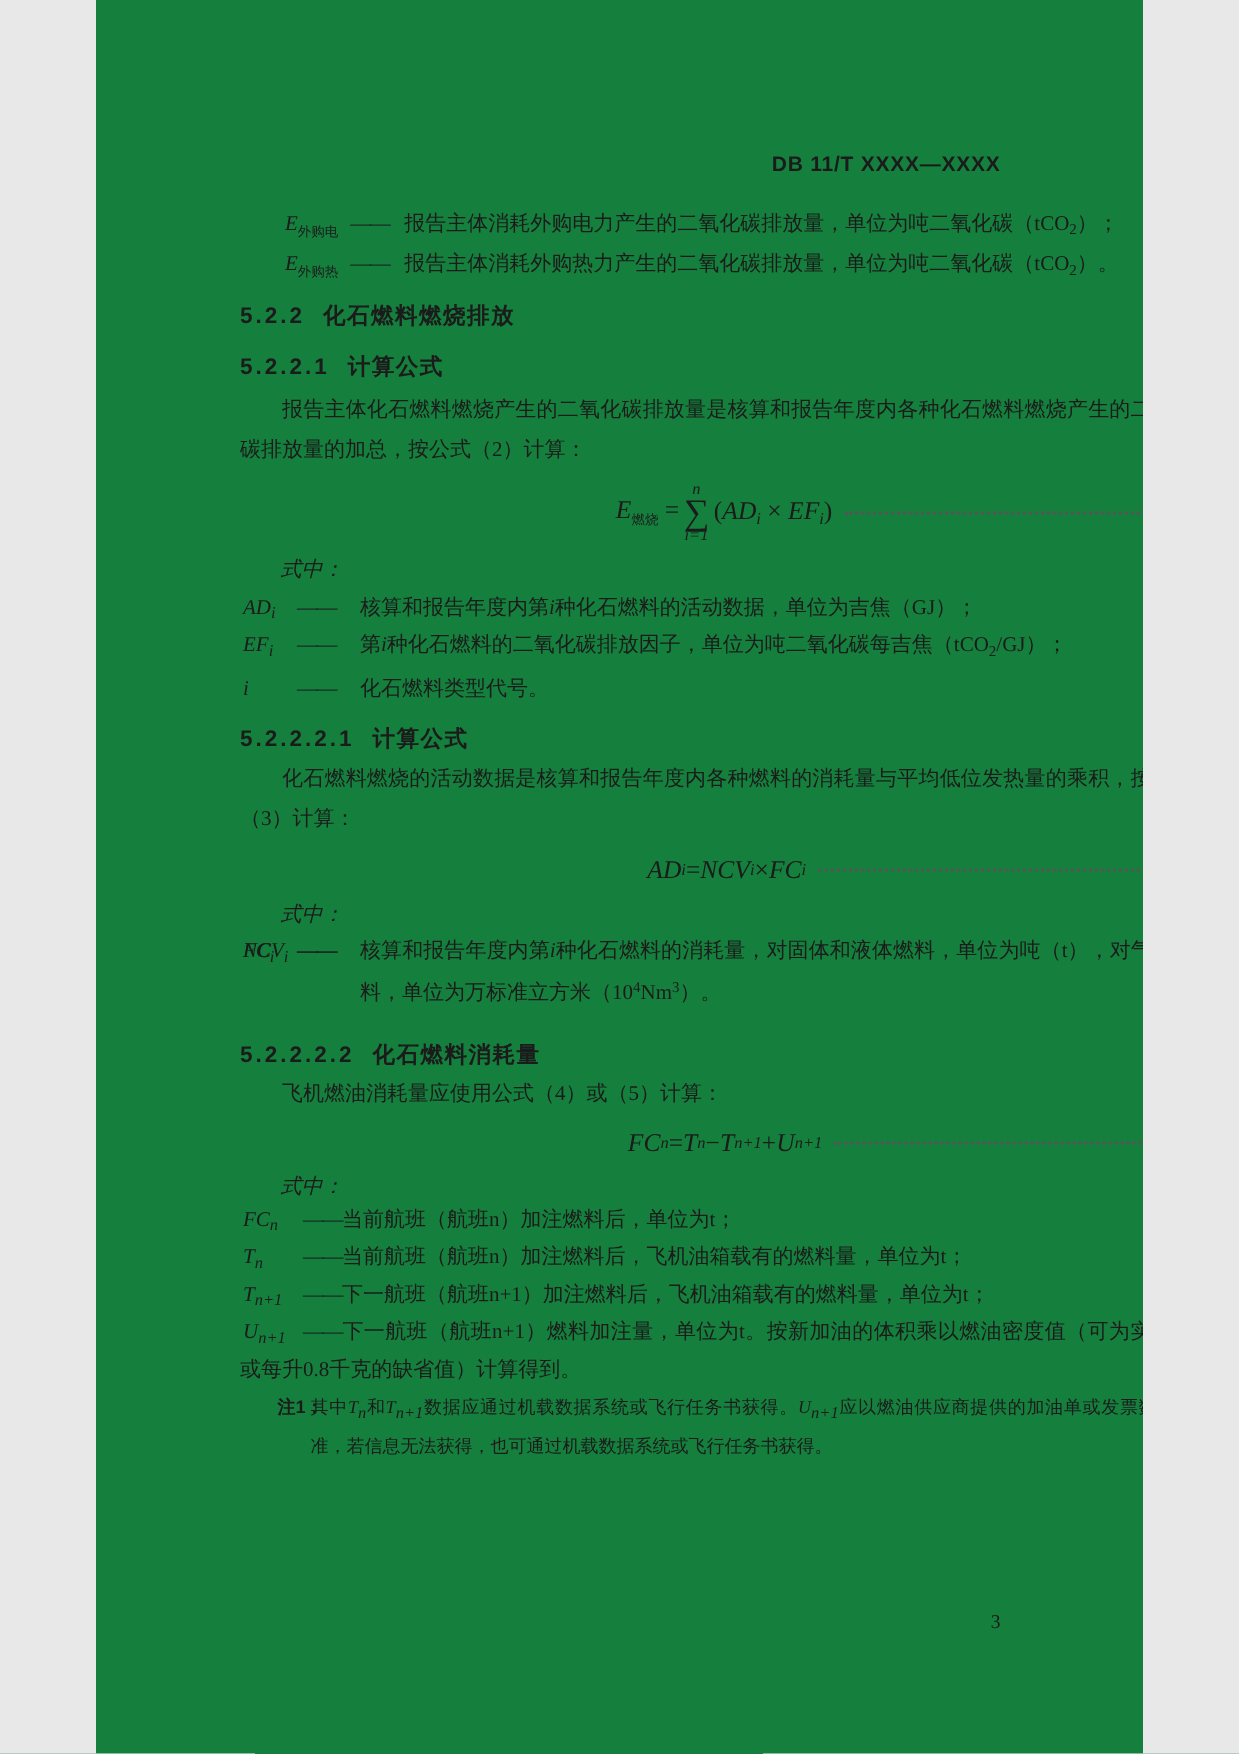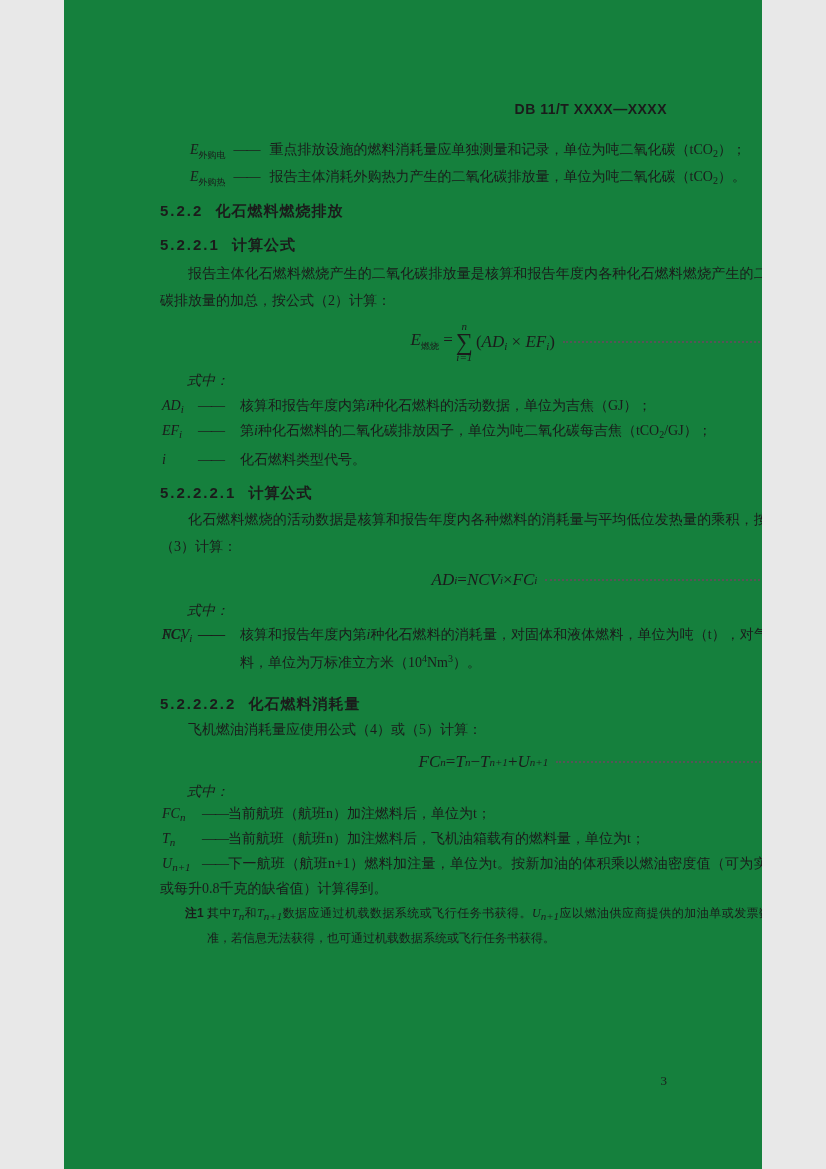--- a/index.html
+++ b/index.html
@@ -81,21 +81,21 @@
 </head>
 <body>
 
 <div class="page">
 
   <div class="running-header">DB 11/T XXXX—XXXX</div>
 
   <div class="content">
 
     <div class="def-line">
-      <span class="term"><span class="seg-i">E</span><span class="seg-csub">外购电</span></span><span class="dash">——</span><span class="desc"><span class="seg-t">重点排放设施的燃料消耗量应单独测量和记录，单位为吨二氧化碳（tCO</span><span class="seg-sub">2</span><span class="seg-t">）；</span></span>
+      <span class="term"><span class="seg-i">E</span><span class="seg-csub">外购电</span></span><span class="dash">——</span><span class="desc"><span class="seg-t">报告主体消耗外购电力产生的二氧化碳排放量，单位为吨二氧化碳（tCO</span><span class="seg-sub">2</span><span class="seg-t">）；</span></span>
     </div>
     <div class="def-line">
       <span class="term"><span class="seg-i">E</span><span class="seg-csub">外购热</span></span><span class="dash">——</span><span class="desc"><span class="seg-t">报告主体消耗外购热力产生的二氧化碳排放量，单位为吨二氧化碳（tCO</span><span class="seg-sub">2</span><span class="seg-t">）。</span></span>
     </div>
 
     <h3 class="sec-heading">
       <span class="sec-num">5.2.2</span><span class="sec-title">化石燃料燃烧排放</span>
     </h3>
 
     <h3 class="sec-heading">
@@ -199,20 +199,23 @@
 
     <div class="where lh23">式中：</div>
 
     <div class="def-item3">
       <span class="term"><span class="seg-i">FC</span><span class="seg-isub">n</span></span><span class="dash">——</span><span class="desc"><span class="seg-t">当前航班（航班n）加注燃料后，单位为t；</span></span>
     </div>
     <div class="def-item3">
       <span class="term"><span class="seg-i">T</span><span class="seg-isub">n</span></span><span class="dash">——</span><span class="desc"><span class="seg-t">当前航班（航班n）加注燃料后，飞机油箱载有的燃料量，单位为t；</span></span>
     </div>
     <div class="def-item3">
+      <span class="term"><span class="seg-i">T</span><span class="seg-isub">n+1</span></span><span class="dash">——</span><span class="desc"><span class="seg-t">下一航班（航班n+1）加注燃料后，飞机油箱载有的燃料量，单位为t；</span></span>
+    </div>
+    <div class="def-item3">
       <span class="term"><span class="seg-i">U</span><span class="seg-isub">n+1</span></span><span class="dash">——</span><span class="desc"><span class="seg-t">下一航班（航班n+1）燃料加注量，单位为t。按新加油的体积乘以燃油密度值（可为实际值或每升0.8千克的缺省值）计算得到。</span></span>
     </div>
 
     <div class="note">
       <span class="note-label">注1：</span>
       <span class="note-text"><span class="seg-t">其中</span><span class="seg-i">T</span><span class="seg-isub">n</span><span class="seg-t">和</span><span class="seg-i">T</span><span class="seg-isub">n+1</span><span class="seg-t">数据应通过机载数据系统或飞行任务书获得。</span><span class="seg-i">U</span><span class="seg-isub">n+1</span><span class="seg-t">应以燃油供应商提供的加油单或发票数据为准，若信息无法获得，也可通过机载数据系统或飞行任务书获得。</span></span>
     </div>
 
   </div>
 

